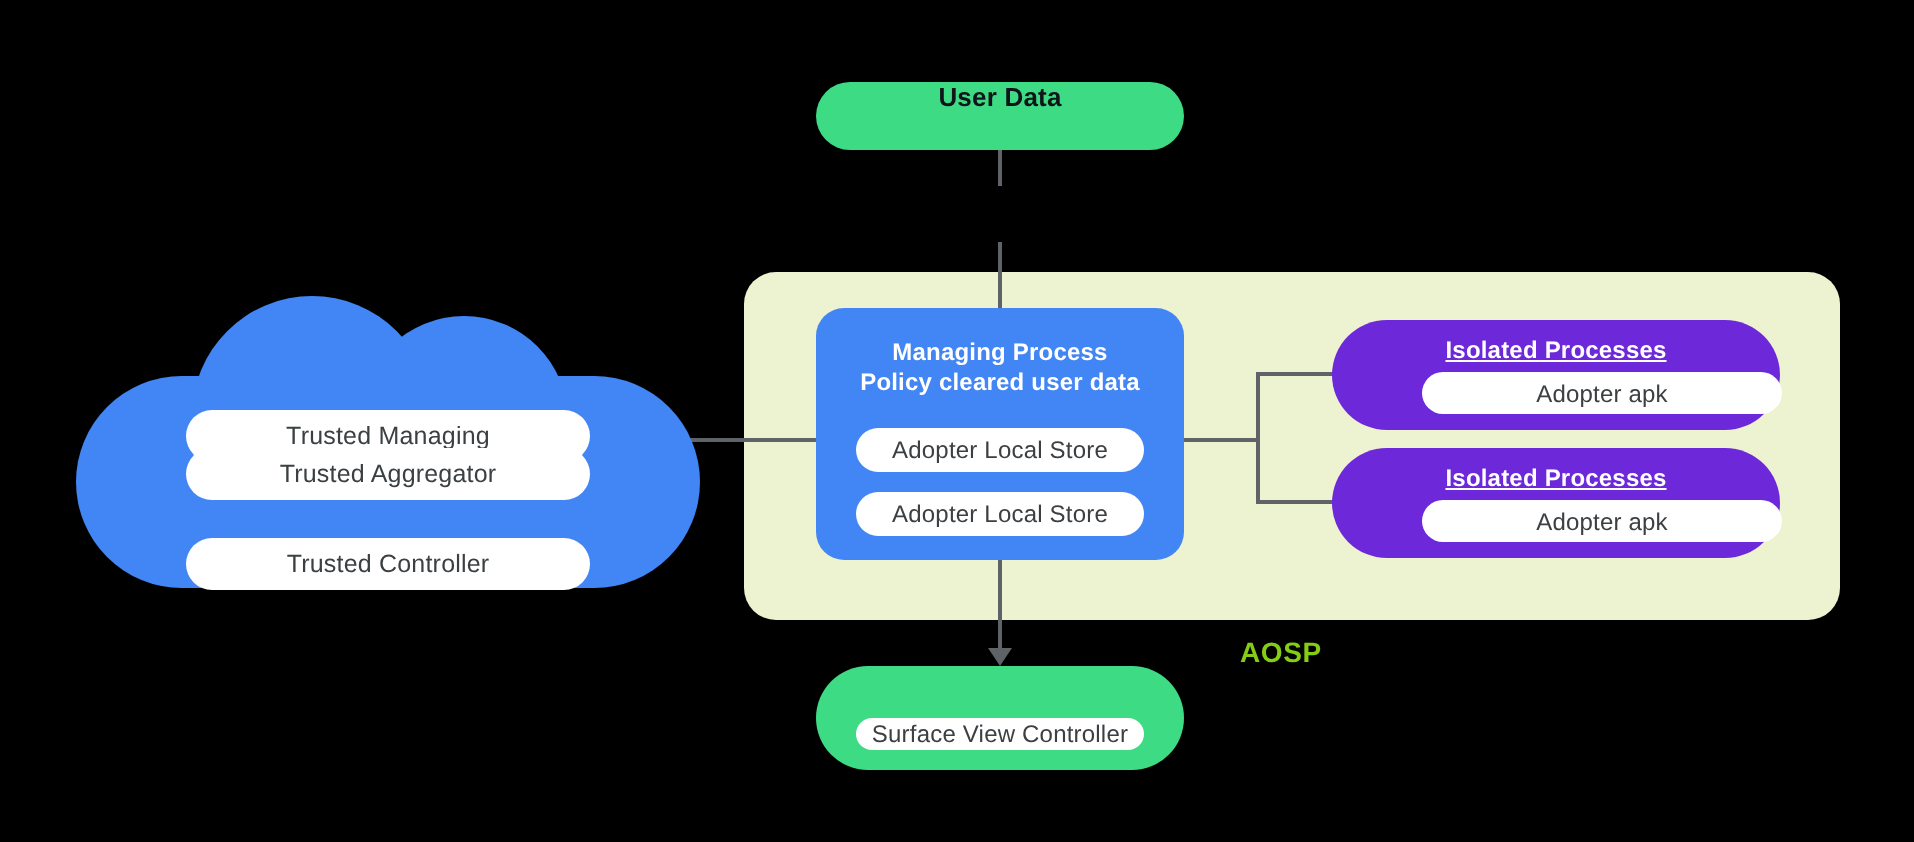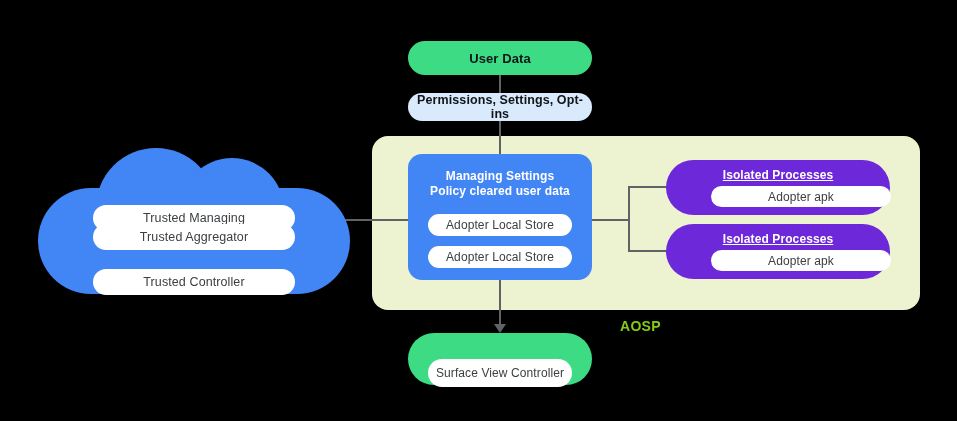--- a/index.html
+++ b/index.html
@@ -16,21 +16,21 @@
     height: 421px;
     background: #000000;
     overflow: hidden;
   }
 
   
   .pill {
     position: absolute;
     box-sizing: border-box;
     display: flex;
-    align-items: center;
+    align-items: flex-start;
     justify-content: center;
     text-align: center;
     border-radius: 999px;
   }
   .inner-pill {
     position: absolute;
     box-sizing: border-box;
     display: flex;
     align-items: center;
     justify-content: center;
@@ -203,21 +203,21 @@
     text-align: center;
     color: #111418;
     font-size: 13px;
     font-weight: bold;
     letter-spacing: .1px;
   }
   #adopter-app-item {
     left: 20px;
     top: 26px;
     width: 144px;
-    height: 28px;
+    height: 16px;
     font-size: 12px;
   }
 
   
   .conn {
     position: absolute;
     background: #5f6368;
   }
   .conn-h { height: 2px; }
   .conn-v { width: 2px; }
@@ -249,42 +249,39 @@
   <div class="conn conn-h" style="left:628px; top:186px; width:40px;"></div>
   <div class="conn conn-h" style="left:628px; top:250px; width:40px;"></div>
 
   <div class="conn conn-v" style="left:499px; top:280px; height:45px;"></div>
   <div class="arrowhead" style="left:494px; top:324px;"></div>
 
   <div class="pill" id="user-data">
     <span>User Data</span>
   </div>
 
-  <div class="pill" id="permissions">
-    <span>Permissions,  Settings, Opt-ins</span>
-  </div>
 
   <div id="cloud">
     <div class="lobe" style="left:58px; top:0px; width:120px; height:120px;"></div>
     <div class="lobe" style="left:142px; top:10px; width:104px; height:104px;"></div>
     <div class="base" style="left:0px; top:40px; width:312px; height:106px;"></div>
     <div class="inner-pill cloud-item" style="top:57px;">
       <span>Trusted Managing</span>
     </div>
     <div class="inner-pill cloud-item" style="top:76px;">
       <span>Trusted Aggregator</span>
     </div>
     <div class="inner-pill cloud-item" style="top:121px;">
       <span>Trusted Controller</span>
     </div>
   </div>
 
   <div id="managing-process">
     <div id="mp-title">
-      <span>Managing Settings</span><br>
+      <span>Managing Process</span><br>
       <span>Policy cleared user data</span>
     </div>
     <div class="inner-pill mp-item" style="top:60px;">
       <span>Adopter Local Store</span>
     </div>
     <div class="inner-pill mp-item" style="top:92px;">
       <span>Adopter Local Store</span>
     </div>
   </div>
 

